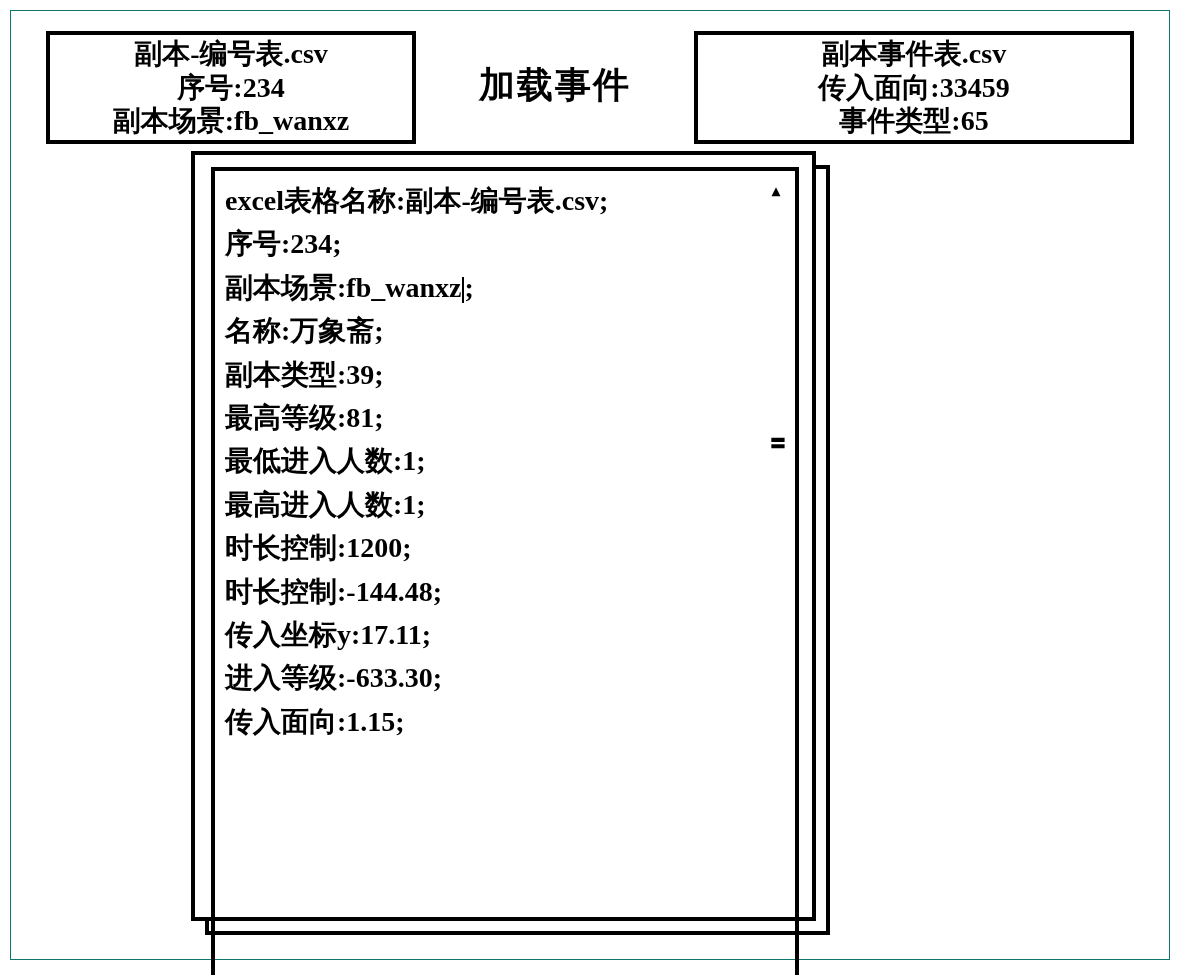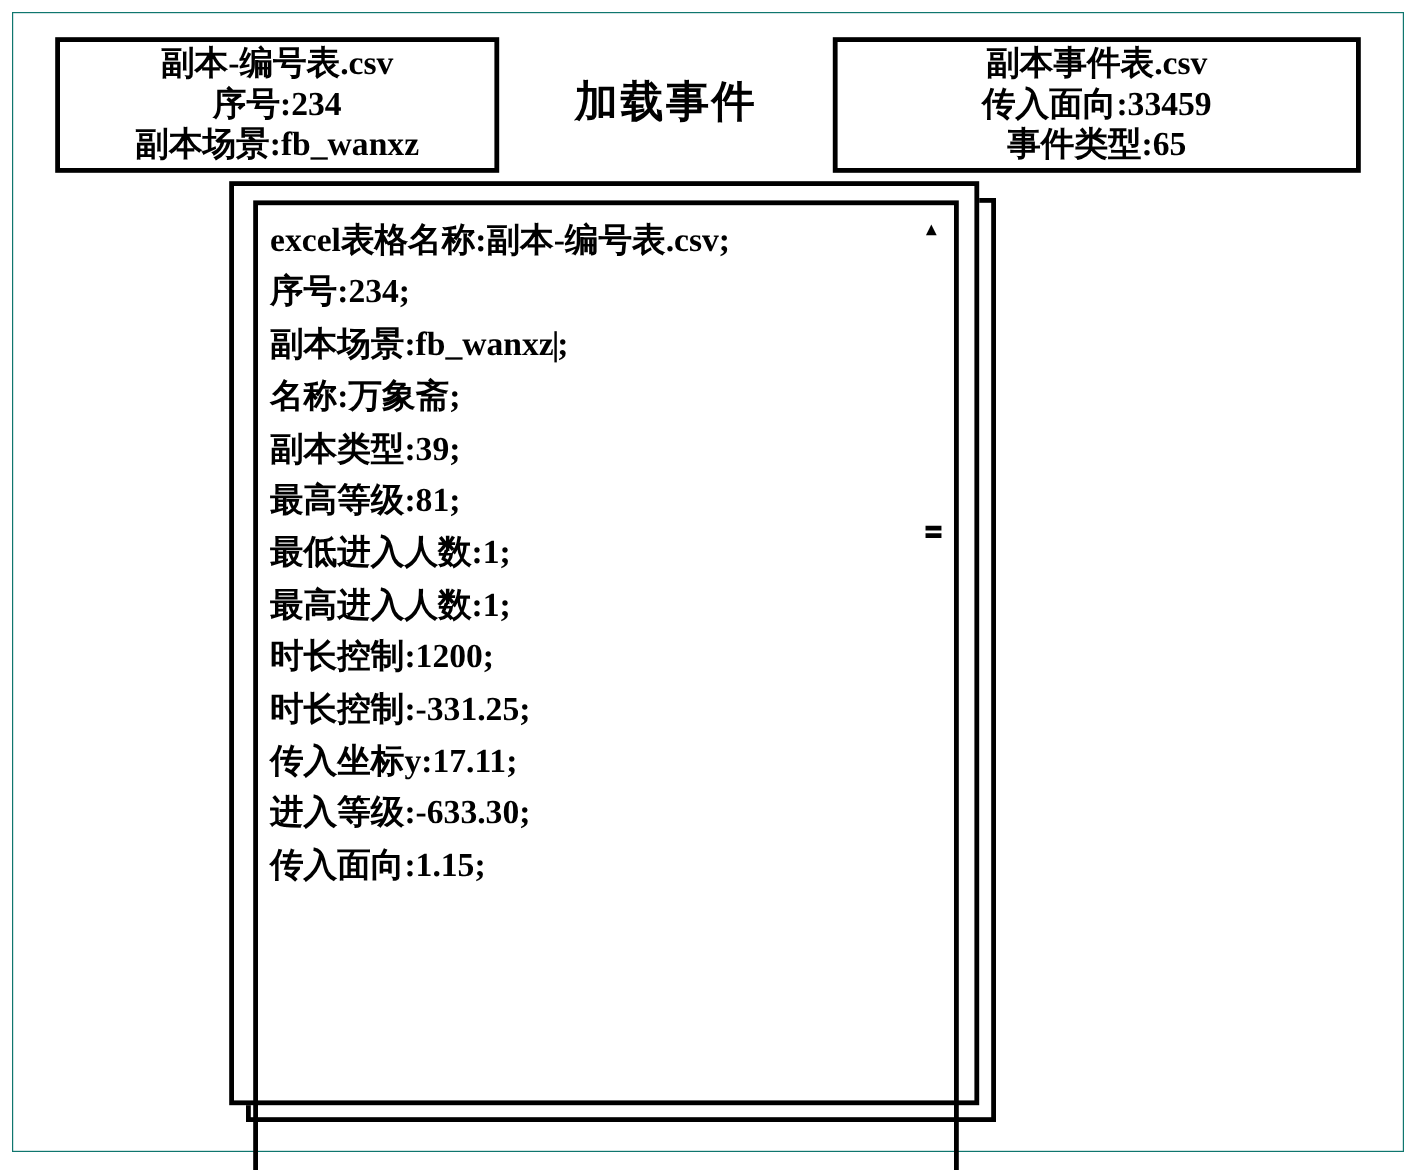--- a/index.html
+++ b/index.html
@@ -172,21 +172,21 @@
         <div class="detail-content" id="detail-content">
             <div class="row"><span>excel表格名称</span>:<span>副本-编号表.csv</span>;</div>
             <div class="row"><span>序号</span>:<span>234</span>;</div>
             <div class="row"><span>副本场景</span>:<span>fb_wanxz</span><span class="cursor-mark"></span>;</div>
             <div class="row"><span>名称</span>:<span>万象斋</span>;</div>
             <div class="row"><span>副本类型</span>:<span>39</span>;</div>
             <div class="row"><span>最高等级</span>:<span>81</span>;</div>
             <div class="row"><span>最低进入人数</span>:<span>1</span>;</div>
             <div class="row"><span>最高进入人数</span>:<span>1</span>;</div>
             <div class="row"><span>时长控制</span>:<span>1200</span>;</div>
-            <div class="row"><span>时长控制</span>:<span>-331.25</span>;</div>
+            <div class="row"><span>时长控制</span>:<span>-144.48</span>;</div>
             <div class="row"><span>传入坐标y</span>:<span>17.11</span>;</div>
             <div class="row"><span>进入等级</span>:<span>-633.30</span>;</div>
             <div class="row"><span>传入面向</span>:<span>1.15</span>;</div>
           </div>
         <div class="scroll-area">
           <span class="scroll-up">▴</span>
           <span class="scroll-mid">〓</span>
           <span class="scroll-down">▾</span>
         </div>
       </div>

